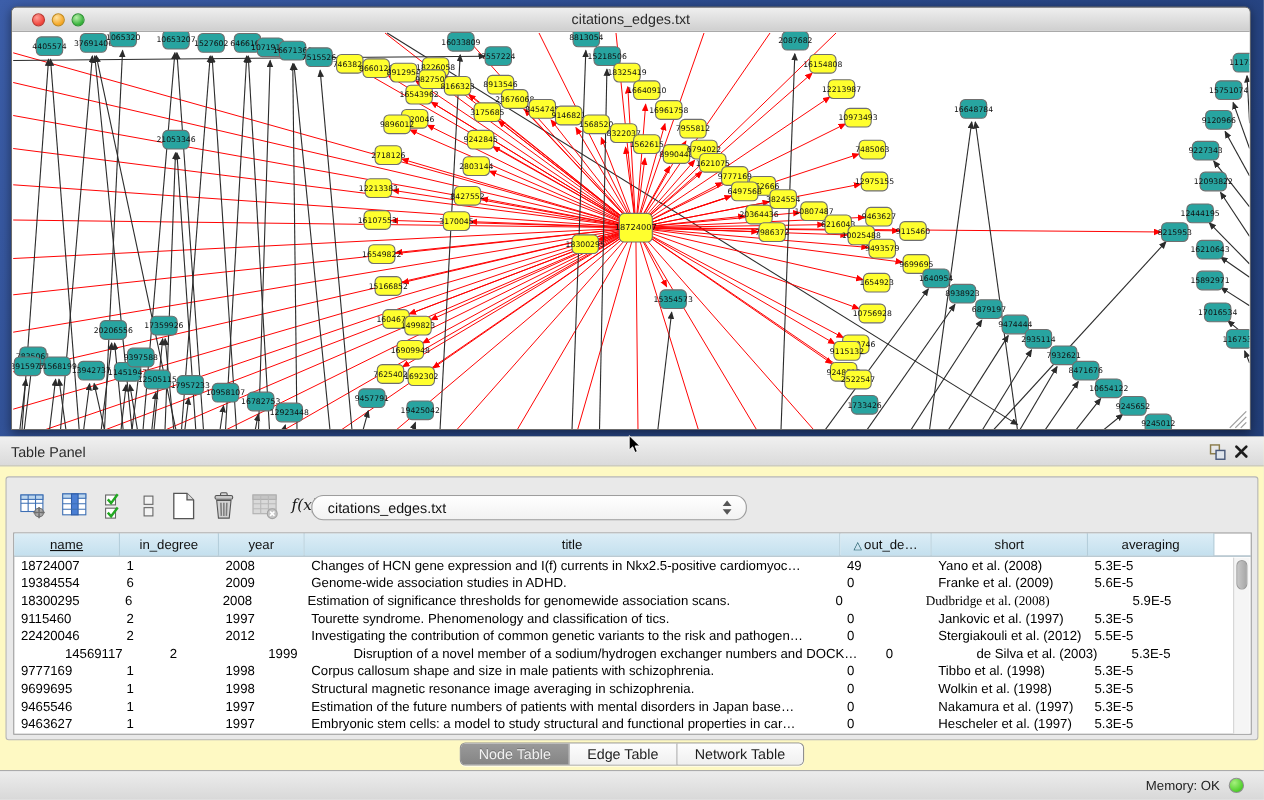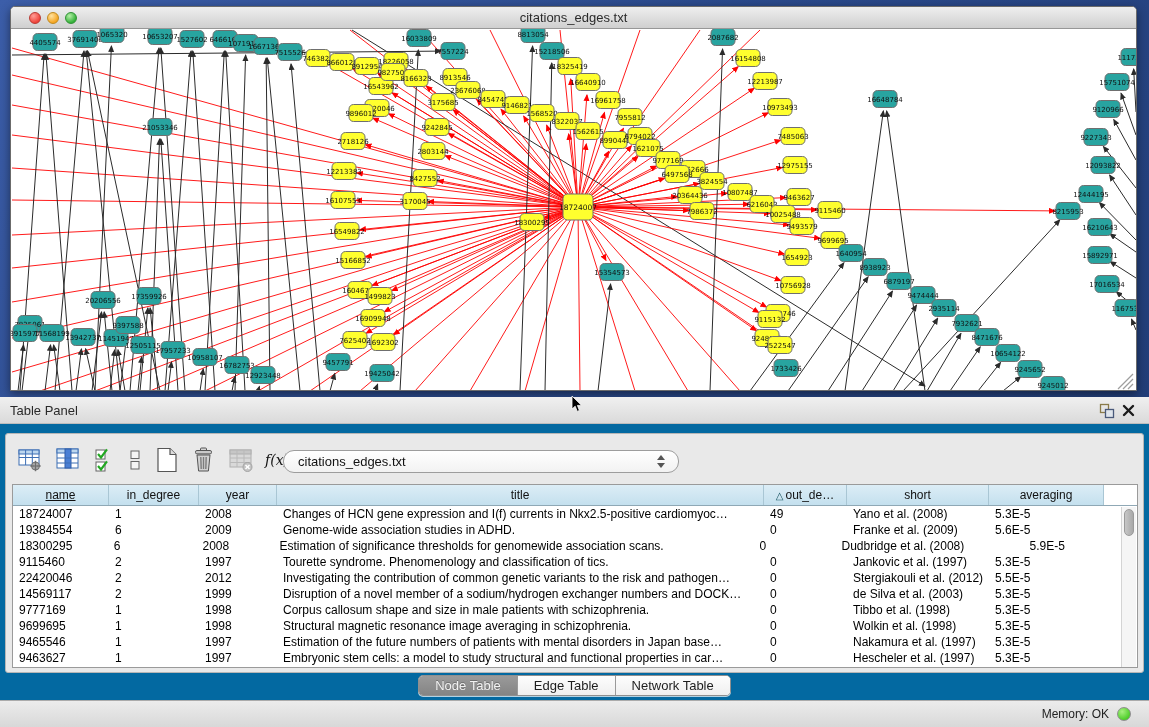--- a/index.html
+++ b/index.html
@@ -22,21 +22,21 @@
   #light-close   { left:18px; background:radial-gradient(circle at 35% 30%,#ff9d96,#f0443b 70%); border:1px solid #b93a33; }
   #light-minimize{ left:36px; background:radial-gradient(circle at 35% 30%,#ffe2a0,#f5a623 70%); border:1px solid #c08a1e; }
   #light-zoom    { left:54px; background:radial-gradient(circle at 35% 30%,#b6f0a8,#35b13a 70%); border:1px solid #2f9234; }
   #canvas { position:absolute; left:0; top:22px; width:1125px; height:361px; background:#fff; overflow:hidden; }
   #net { position:absolute; left:0; top:0; }
 
   
   #cursor { position:absolute; left:571px; top:395px; z-index:60; }
 
   
-  #table-panel { position:absolute; left:0; top:397px; width:1149px; height:303px; background:#0369a1; }
+  #table-panel { position:absolute; left:0; top:397px; width:1149px; height:303px; background:#fef9c3; }
   #panel-header { position:absolute; left:0; top:0; width:1149px; height:27px;
     background:linear-gradient(#f0f0f0,#dadada); border-bottom:1px solid #bdbdbd; }
   #panel-title { position:absolute; left:10px; top:0; line-height:27px; font-size:13px; color:#2a2a2a; }
   .panel-btn { position:absolute; top:6px; width:16px; height:16px; cursor:default; }
   #float-btn { right:34px; }
   #close-btn { right:12px; }
 
   #inset { position:absolute; left:5px; top:36px; width:1139px; height:240px;
     background:#e9e9e9; border:1px solid #b6b6b6; border-radius:3px; }
 
@@ -650,21 +650,21 @@
             <div class="td" style="width: 83px;">0</div>
             <div class="td" style="width: 142px;">Franke et al. (2009)</div>
             <div class="td" style="width: 115px;">5.6E-5</div>
           </div>
           <div class="tr">
             <div class="td" style="width: 96px;">18300295</div>
             <div class="td" style="width: 90px;">6</div>
             <div class="td" style="width: 78px;">2008</div>
             <div class="td" style="width: 487px;">Estimation of significance thresholds for genomewide association scans.</div>
             <div class="td" style="width: 83px;">0</div>
-            <div class="td" style="width: 142px;">Dudbridge et al. (2008)</div>
+            <div class="td" style="width: 142px; font-family: Liberation Serif, serif;">Dudbridge et al. (2008)</div>
             <div class="td" style="width: 115px; margin-left: 48px;">5.9E-5</div>
           </div>
           <div class="tr">
             <div class="td" style="width: 96px;">9115460</div>
             <div class="td" style="width: 90px;">2</div>
             <div class="td" style="width: 78px;">1997</div>
             <div class="td" style="width: 487px;">Tourette syndrome. Phenomenology and classification of tics.</div>
             <div class="td" style="width: 83px;">0</div>
             <div class="td" style="width: 142px;">Jankovic et al. (1997)</div>
             <div class="td" style="width: 115px;">5.3E-5</div>
@@ -672,21 +672,21 @@
           <div class="tr">
             <div class="td" style="width: 96px;">22420046</div>
             <div class="td" style="width: 90px;">2</div>
             <div class="td" style="width: 78px;">2012</div>
             <div class="td" style="width: 487px;">Investigating the contribution of common genetic variants to the risk and pathogen…</div>
             <div class="td" style="width: 83px;">0</div>
             <div class="td" style="width: 142px;">Stergiakouli et al. (2012)</div>
             <div class="td" style="width: 115px;">5.5E-5</div>
           </div>
           <div class="tr">
-            <div class="td" style="width: 96px;">14569117</div>
+            <div class="td" style="width: 96px; margin-left: 40px;">14569117</div>
             <div class="td" style="width: 90px;">2</div>
             <div class="td" style="width: 78px;">1999</div>
             <div class="td" style="width: 487px;">Disruption of a novel member of a sodium/hydrogen exchanger numbers and DOCK…</div>
             <div class="td" style="width: 83px;">0</div>
             <div class="td" style="width: 142px;">de Silva et al. (2003)</div>
             <div class="td" style="width: 115px;">5.3E-5</div>
           </div>
           <div class="tr">
             <div class="td" style="width: 96px;">9777169</div>
             <div class="td" style="width: 90px;">1</div>

